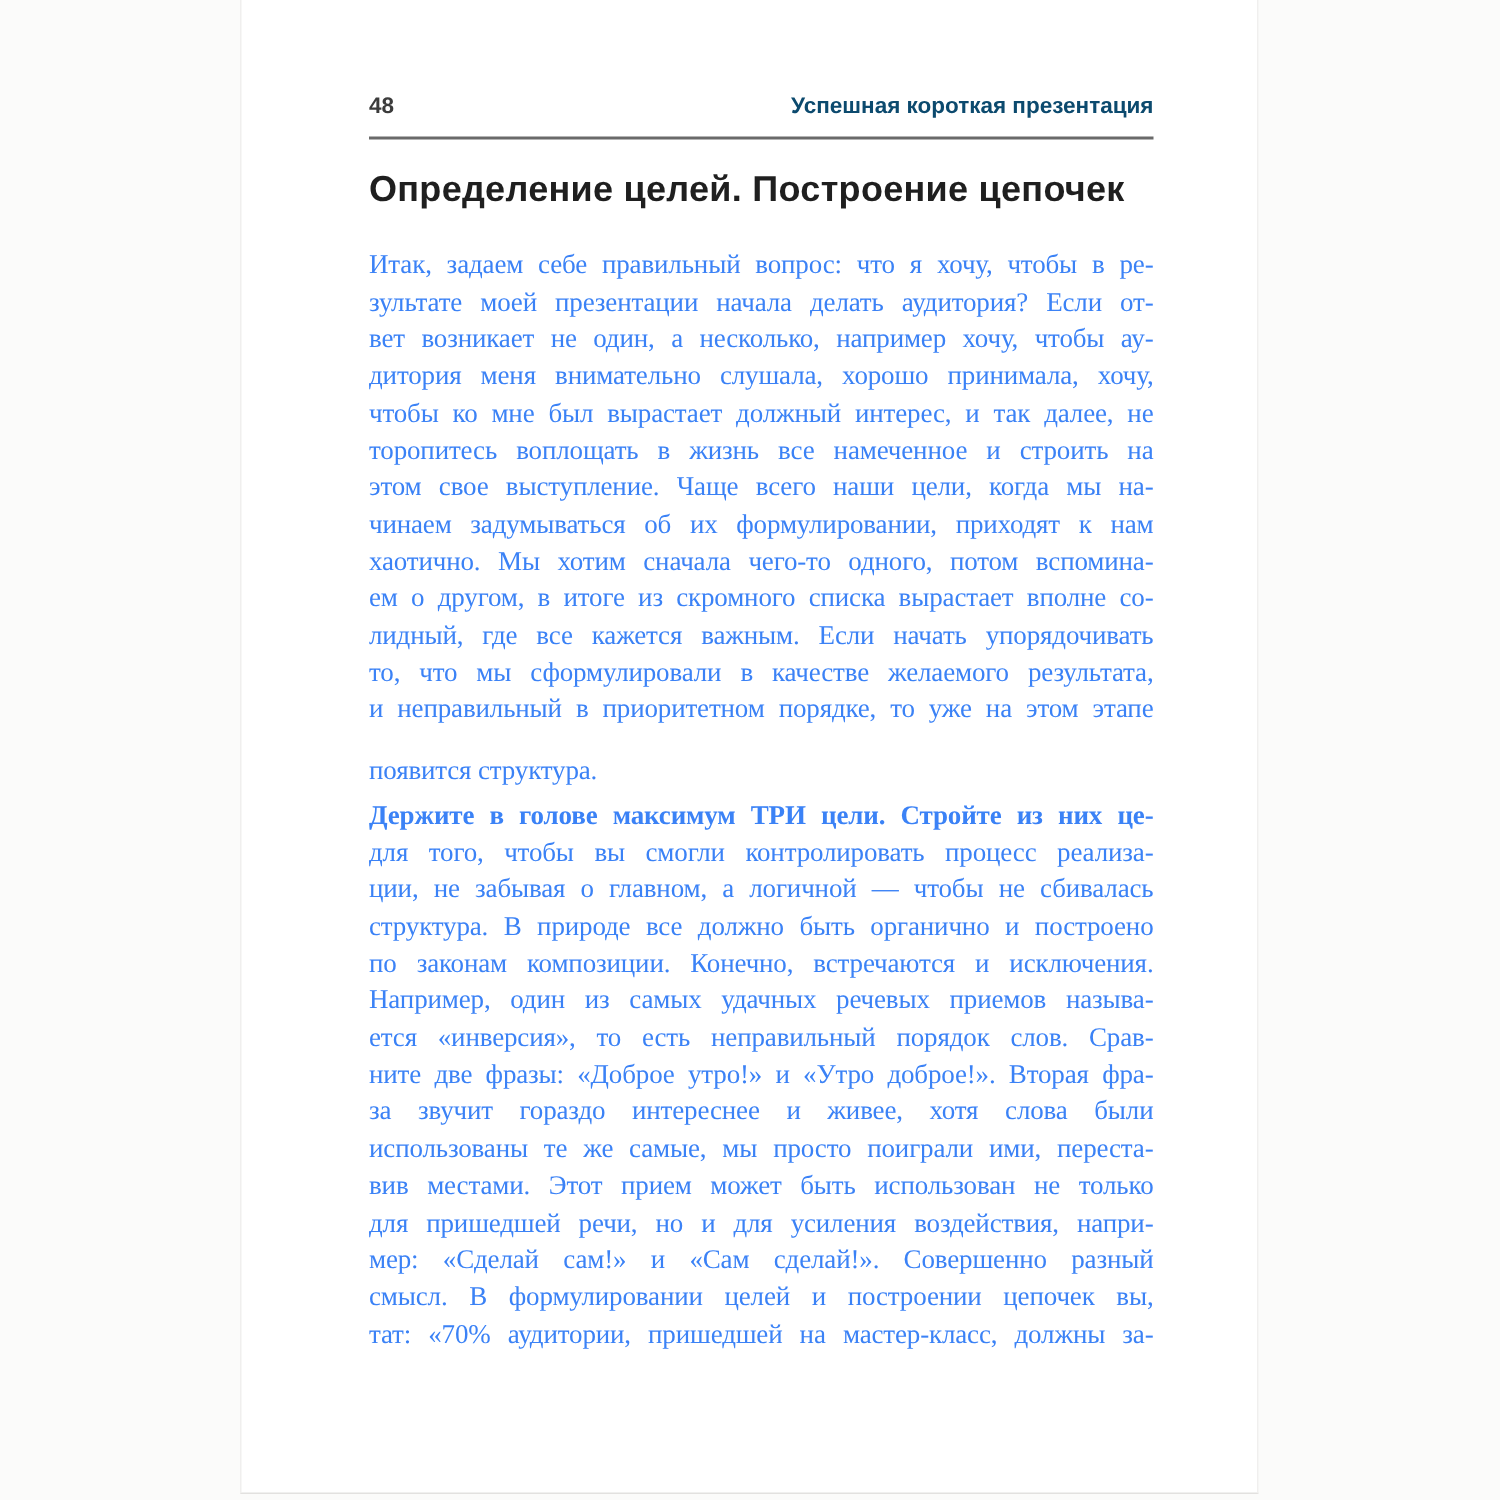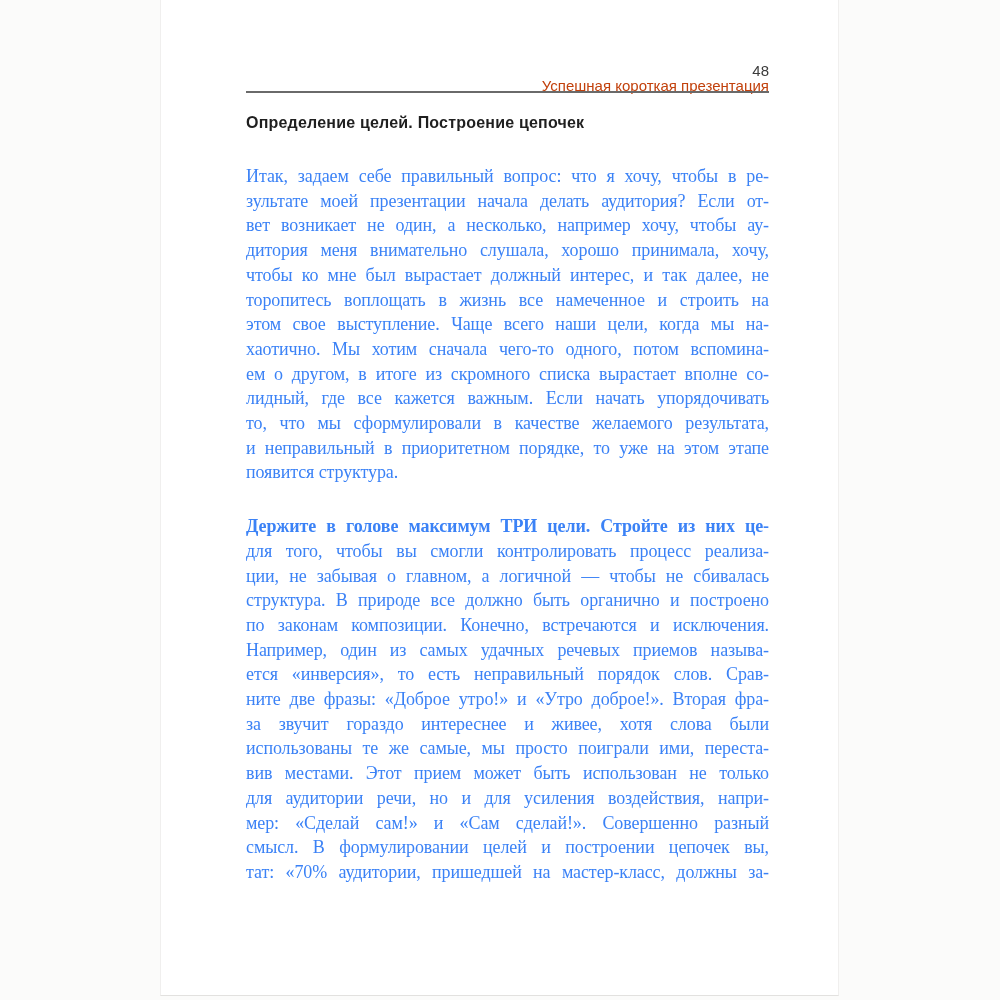--- a/index.html
+++ b/index.html
@@ -15,50 +15,49 @@
     background:#ffffff;
     border-left:1px solid #f0efee;
     border-right:1px solid #f0efee;
     border-bottom:1px solid #e2e1df;
   }
   .content {
     position:absolute; left:85px; top:0; width:523px; height:100%;
   }
   .pagehead {
     position:absolute; top:63px; left:0; right:0;
-    display:flex; justify-content:space-between; align-items:flex-end;
+    display:flex; justify-content:space-between; align-items:flex-start;
     font-family:"Liberation Sans", sans-serif;
-    font-size:15px; font-weight:normal; color:#3c3c3c;
+    font-size:15px; font-weight:bold; color:#3c3c3c;
     line-height:1;
-    flex-direction:column;
   }
-  .pagehead .runhead { color:#c2410c; }
+  .pagehead .runhead { color:#0c4a6e; }
   .rule {
     position:absolute; top:91px; left:0; right:0;
     height:2px; background:#6a6a6a;
   }
   .title {
     position:absolute; top:113px; left:0; right:0;
     font-family:"Liberation Sans", sans-serif;
-    font-size:16px; font-weight:bold; color:#1f1f1f;
+    font-size:24px; font-weight:bold; color:#1f1f1f;
     letter-spacing:0.2px;
     line-height:1.2;
   }
   .bodytext {
     position:absolute; top:164px; left:0; right:0;
     font-size:18px; line-height:24.7px;
     color:#3b82f6;
     letter-spacing:-0.1px;
   }
-  .para + .para { margin-top:29px; }
+  .para + .para { margin-top:5px; }
   .line {
     text-align:justify;
     text-align-last:justify;
   }
-  .line.left-last { text-align-last:left; }
+  .line.left-last { text-align-last:left;margin-top:16px; }
   .bold { font-weight:bold; }
 </style>
 </head>
 <body>
 
 <div class="page">
   <div class="content">
 
     <div class="pagehead">
       <span>48</span>
@@ -71,40 +70,41 @@
 
     <div class="bodytext">
         <div class="para">
           <div class="line"><span>Итак, задаем себе правильный вопрос: что я хочу, чтобы в ре-</span></div>
           <div class="line"><span>зультате моей презентации начала делать аудитория? Если от-</span></div>
           <div class="line"><span>вет возникает не один, а несколько, например хочу, чтобы ау-</span></div>
           <div class="line"><span>дитория меня внимательно слушала, хорошо принимала, хочу,</span></div>
           <div class="line"><span>чтобы ко мне был вырастает должный интерес, и так далее, не</span></div>
           <div class="line"><span>торопитесь воплощать в жизнь все намеченное и строить на</span></div>
           <div class="line"><span>этом свое выступление. Чаще всего наши цели, когда мы на-</span></div>
+          <div class="line"><span>чинаем задумываться об их формулировании, приходят к нам</span></div>
           <div class="line"><span>хаотично. Мы хотим сначала чего-то одного, потом вспомина-</span></div>
           <div class="line"><span>ем о другом, в итоге из скромного списка вырастает вполне со-</span></div>
           <div class="line"><span>лидный, где все кажется важным. Если начать упорядочивать</span></div>
           <div class="line"><span>то, что мы сформулировали в качестве желаемого результата,</span></div>
           <div class="line"><span>и неправильный в приоритетном порядке, то уже на этом этапе</span></div>
           <div class="line left-last"><span>появится структура.</span></div>
         </div>
         <div class="para">
           <div class="line"><span class="bold">Держите в голове максимум ТРИ цели. Стройте из них це-</span></div>
           <div class="line"><span>для того, чтобы вы смогли контролировать процесс реализа-</span></div>
           <div class="line"><span>ции, не забывая о главном, а логичной — чтобы не сбивалась</span></div>
           <div class="line"><span>структура. В природе все должно быть органично и построено</span></div>
           <div class="line"><span>по законам композиции. Конечно, встречаются и исключения.</span></div>
           <div class="line"><span>Например, один из самых удачных речевых приемов называ-</span></div>
           <div class="line"><span>ется «инверсия», то есть неправильный порядок слов. Срав-</span></div>
           <div class="line"><span>ните две фразы: «Доброе утро!» и «Утро доброе!». Вторая фра-</span></div>
           <div class="line"><span>за звучит гораздо интереснее и живее, хотя слова были</span></div>
           <div class="line"><span>использованы те же самые, мы просто поиграли ими, переста-</span></div>
           <div class="line"><span>вив местами. Этот прием может быть использован не только</span></div>
-          <div class="line"><span>для аудитории речи, но и для усиления воздействия, напри-</span></div>
+          <div class="line"><span>для пришедшей речи, но и для усиления воздействия, напри-</span></div>
           <div class="line"><span>мер: «Сделай сам!» и «Сам сделай!». Совершенно разный</span></div>
           <div class="line"><span>смысл. В формулировании целей и построении цепочек вы,</span></div>
           <div class="line"><span>тат: «70% аудитории, пришедшей на мастер-класс, должны за-</span></div>
         </div>
       </div>
 
   </div>
 </div>
 
 </body></html>

